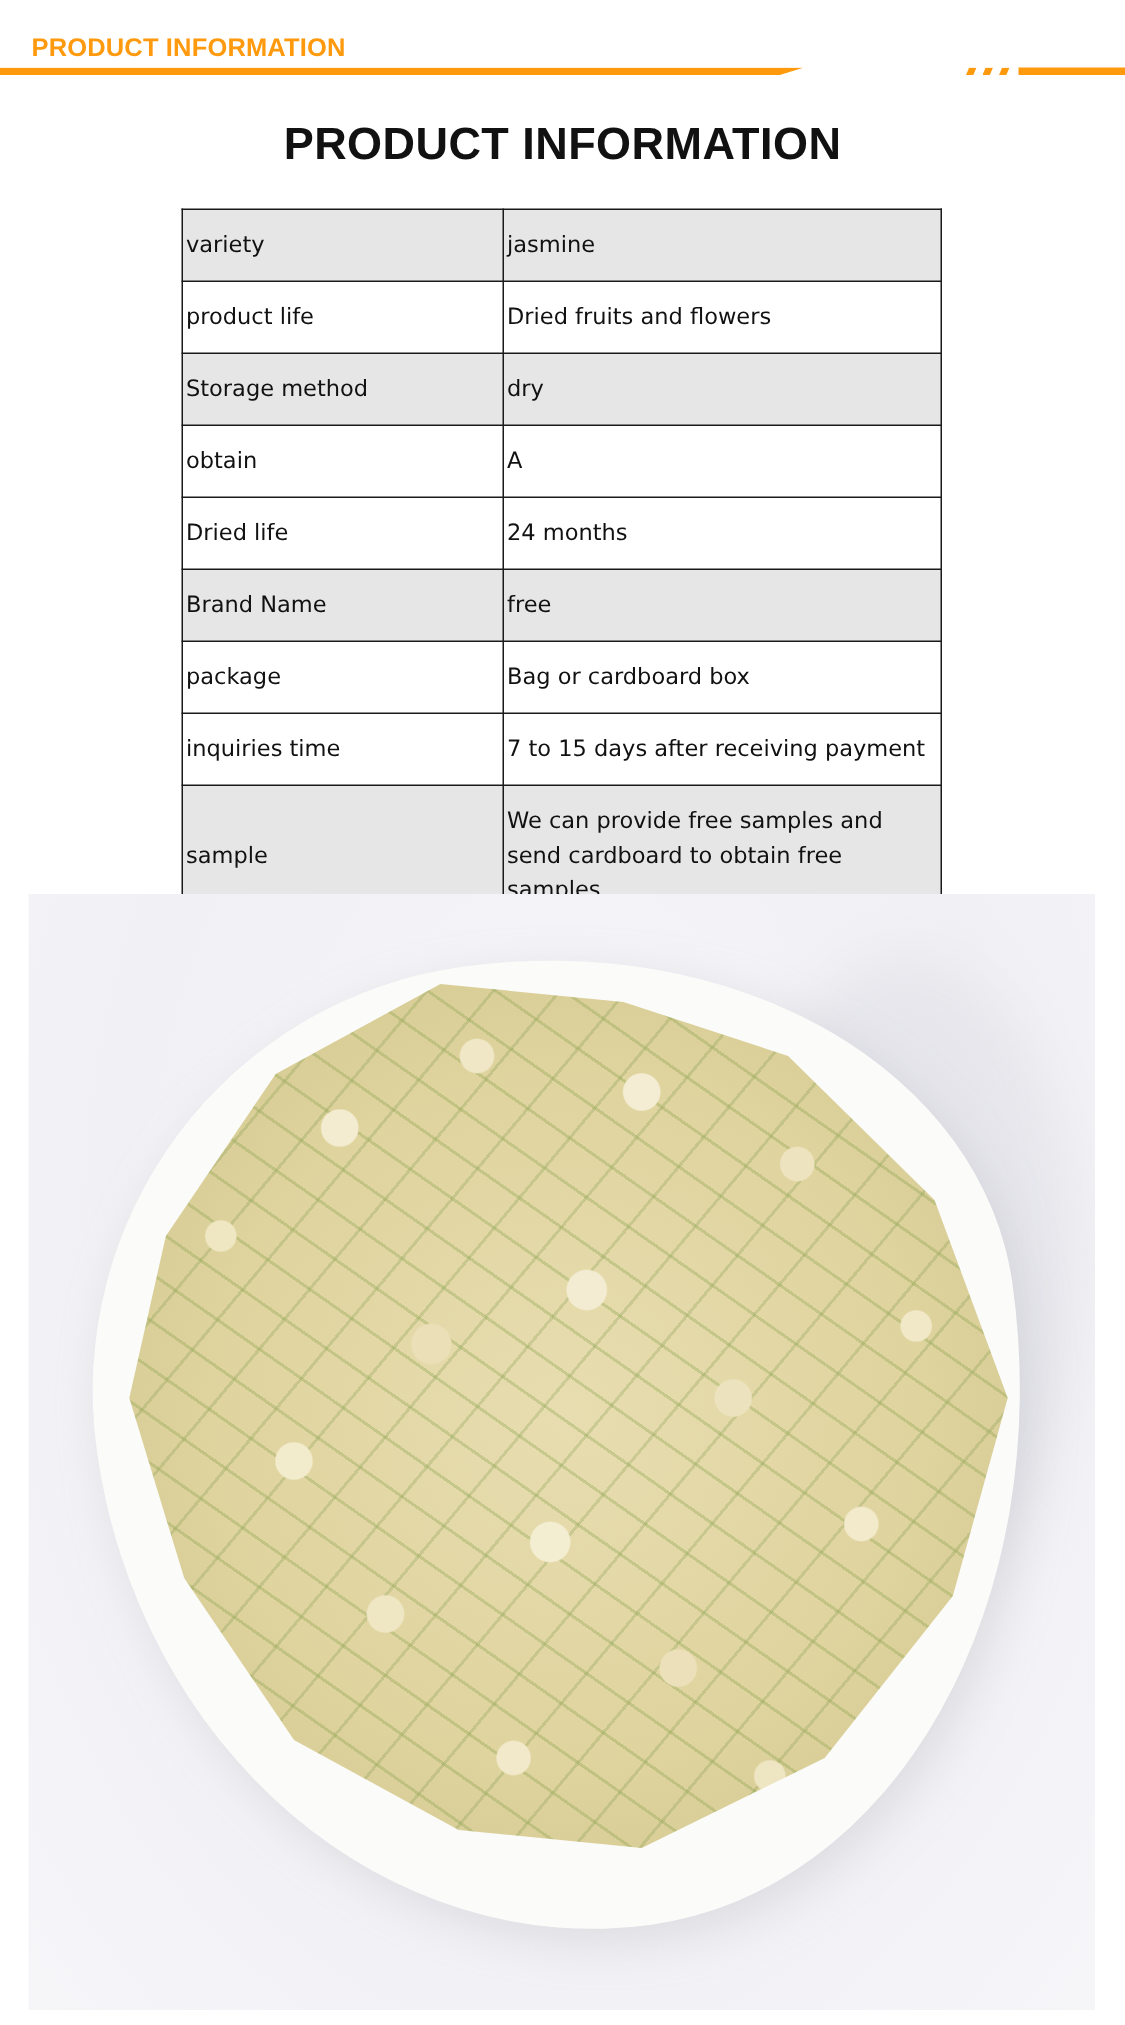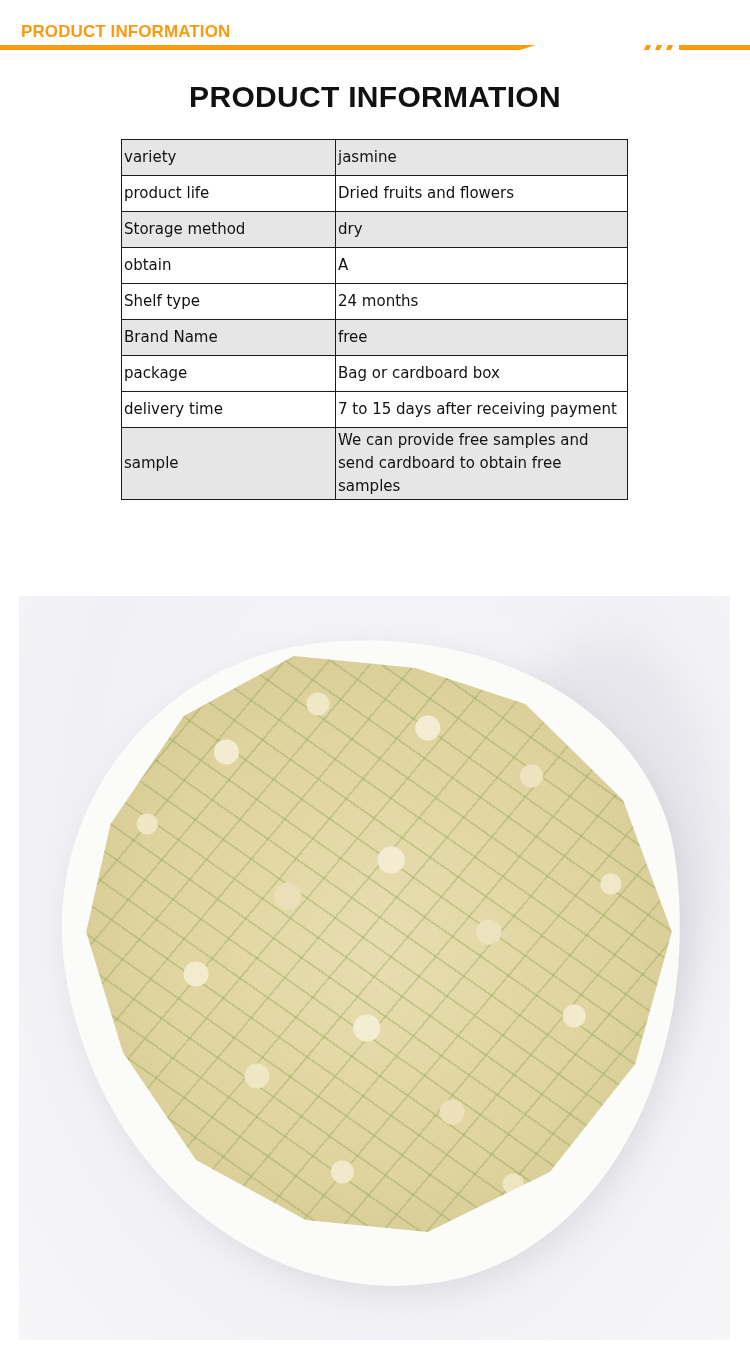--- a/index.html
+++ b/index.html
@@ -21,21 +21,21 @@
     position: absolute; left: 0; top: 80px; width: 750px; text-align: center;
     font-family: "Liberation Sans", sans-serif; font-weight: bold; font-size: 30px; color: #111;
     letter-spacing: 0.3px;
   }
 
   table.spec {
     position: absolute; left: 121px; top: 139px; width: 507px;
     border-collapse: collapse; font-family: "DejaVu Sans", sans-serif; font-size: 15px; color: #111;
   }
   table.spec td {
-    border: 1px solid #1a1a1a; height: 36px; padding: 0 2px; vertical-align: middle;
+    border: 1px solid #1a1a1a; height: 36px; padding: 12px 2px; vertical-align: middle;
     line-height: 23px;
   }
   table.spec td.key { width: 214px; }
   table.spec tr.shaded td { background: #e7e6e6; }
   table.spec tr.tall td { height: 72px; }
 
   .product-photo {
     position: absolute; left: 19px; top: 596px; width: 711px; height: 744px;
     background: radial-gradient(ellipse at 50% 30%, #f6f6fa 0%, #f1f1f5 60%, #f6f6f9 100%);
     overflow: hidden;
@@ -101,33 +101,33 @@
     </tr>
     <tr class="shaded">
       <td class="key">Storage method</td>
       <td>dry</td>
     </tr>
     <tr>
       <td class="key">obtain</td>
       <td>A</td>
     </tr>
     <tr>
-      <td class="key">Shelf type</td>
+      <td class="key">Dried life</td>
       <td>24 months</td>
     </tr>
     <tr class="shaded">
       <td class="key">Brand Name</td>
       <td>free</td>
     </tr>
     <tr>
       <td class="key">package</td>
       <td>Bag or cardboard box</td>
     </tr>
     <tr>
-      <td class="key">delivery time</td>
+      <td class="key">inquiries time</td>
       <td>7 to 15 days after receiving payment</td>
     </tr>
     <tr class="shaded tall">
       <td class="key">sample</td>
       <td>We can provide free samples and send cardboard to obtain free samples</td>
     </tr>
   </tbody>
 </table>
 
 <div class="product-photo">

